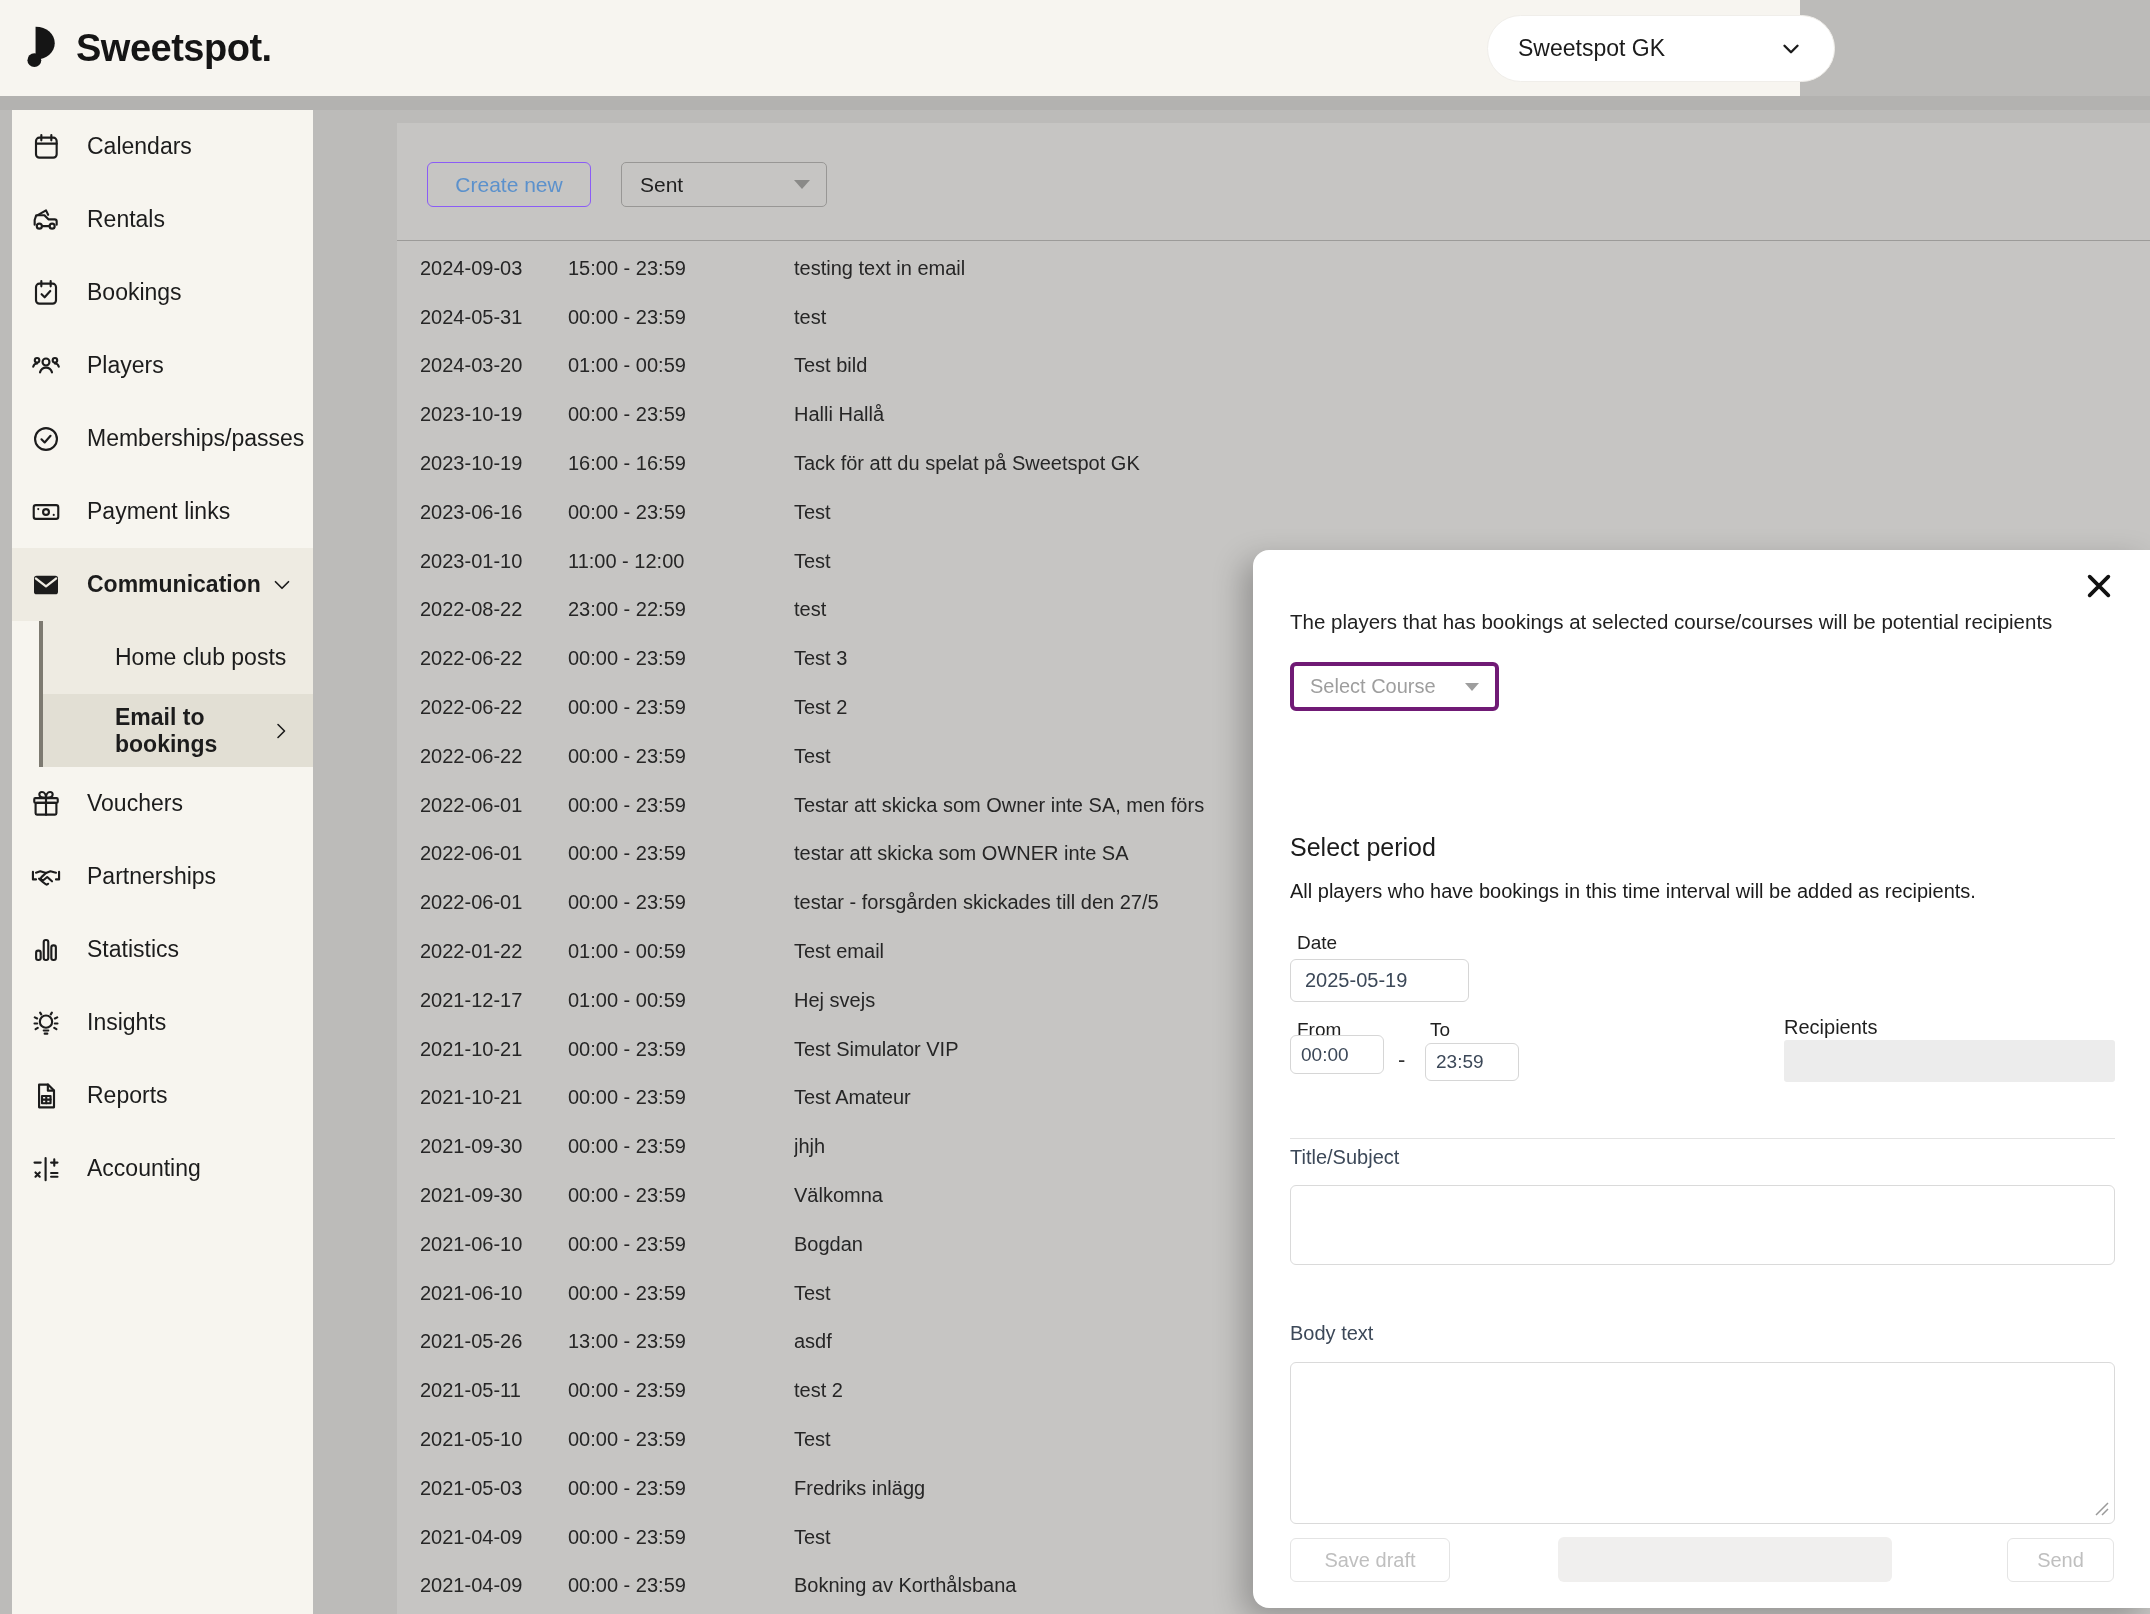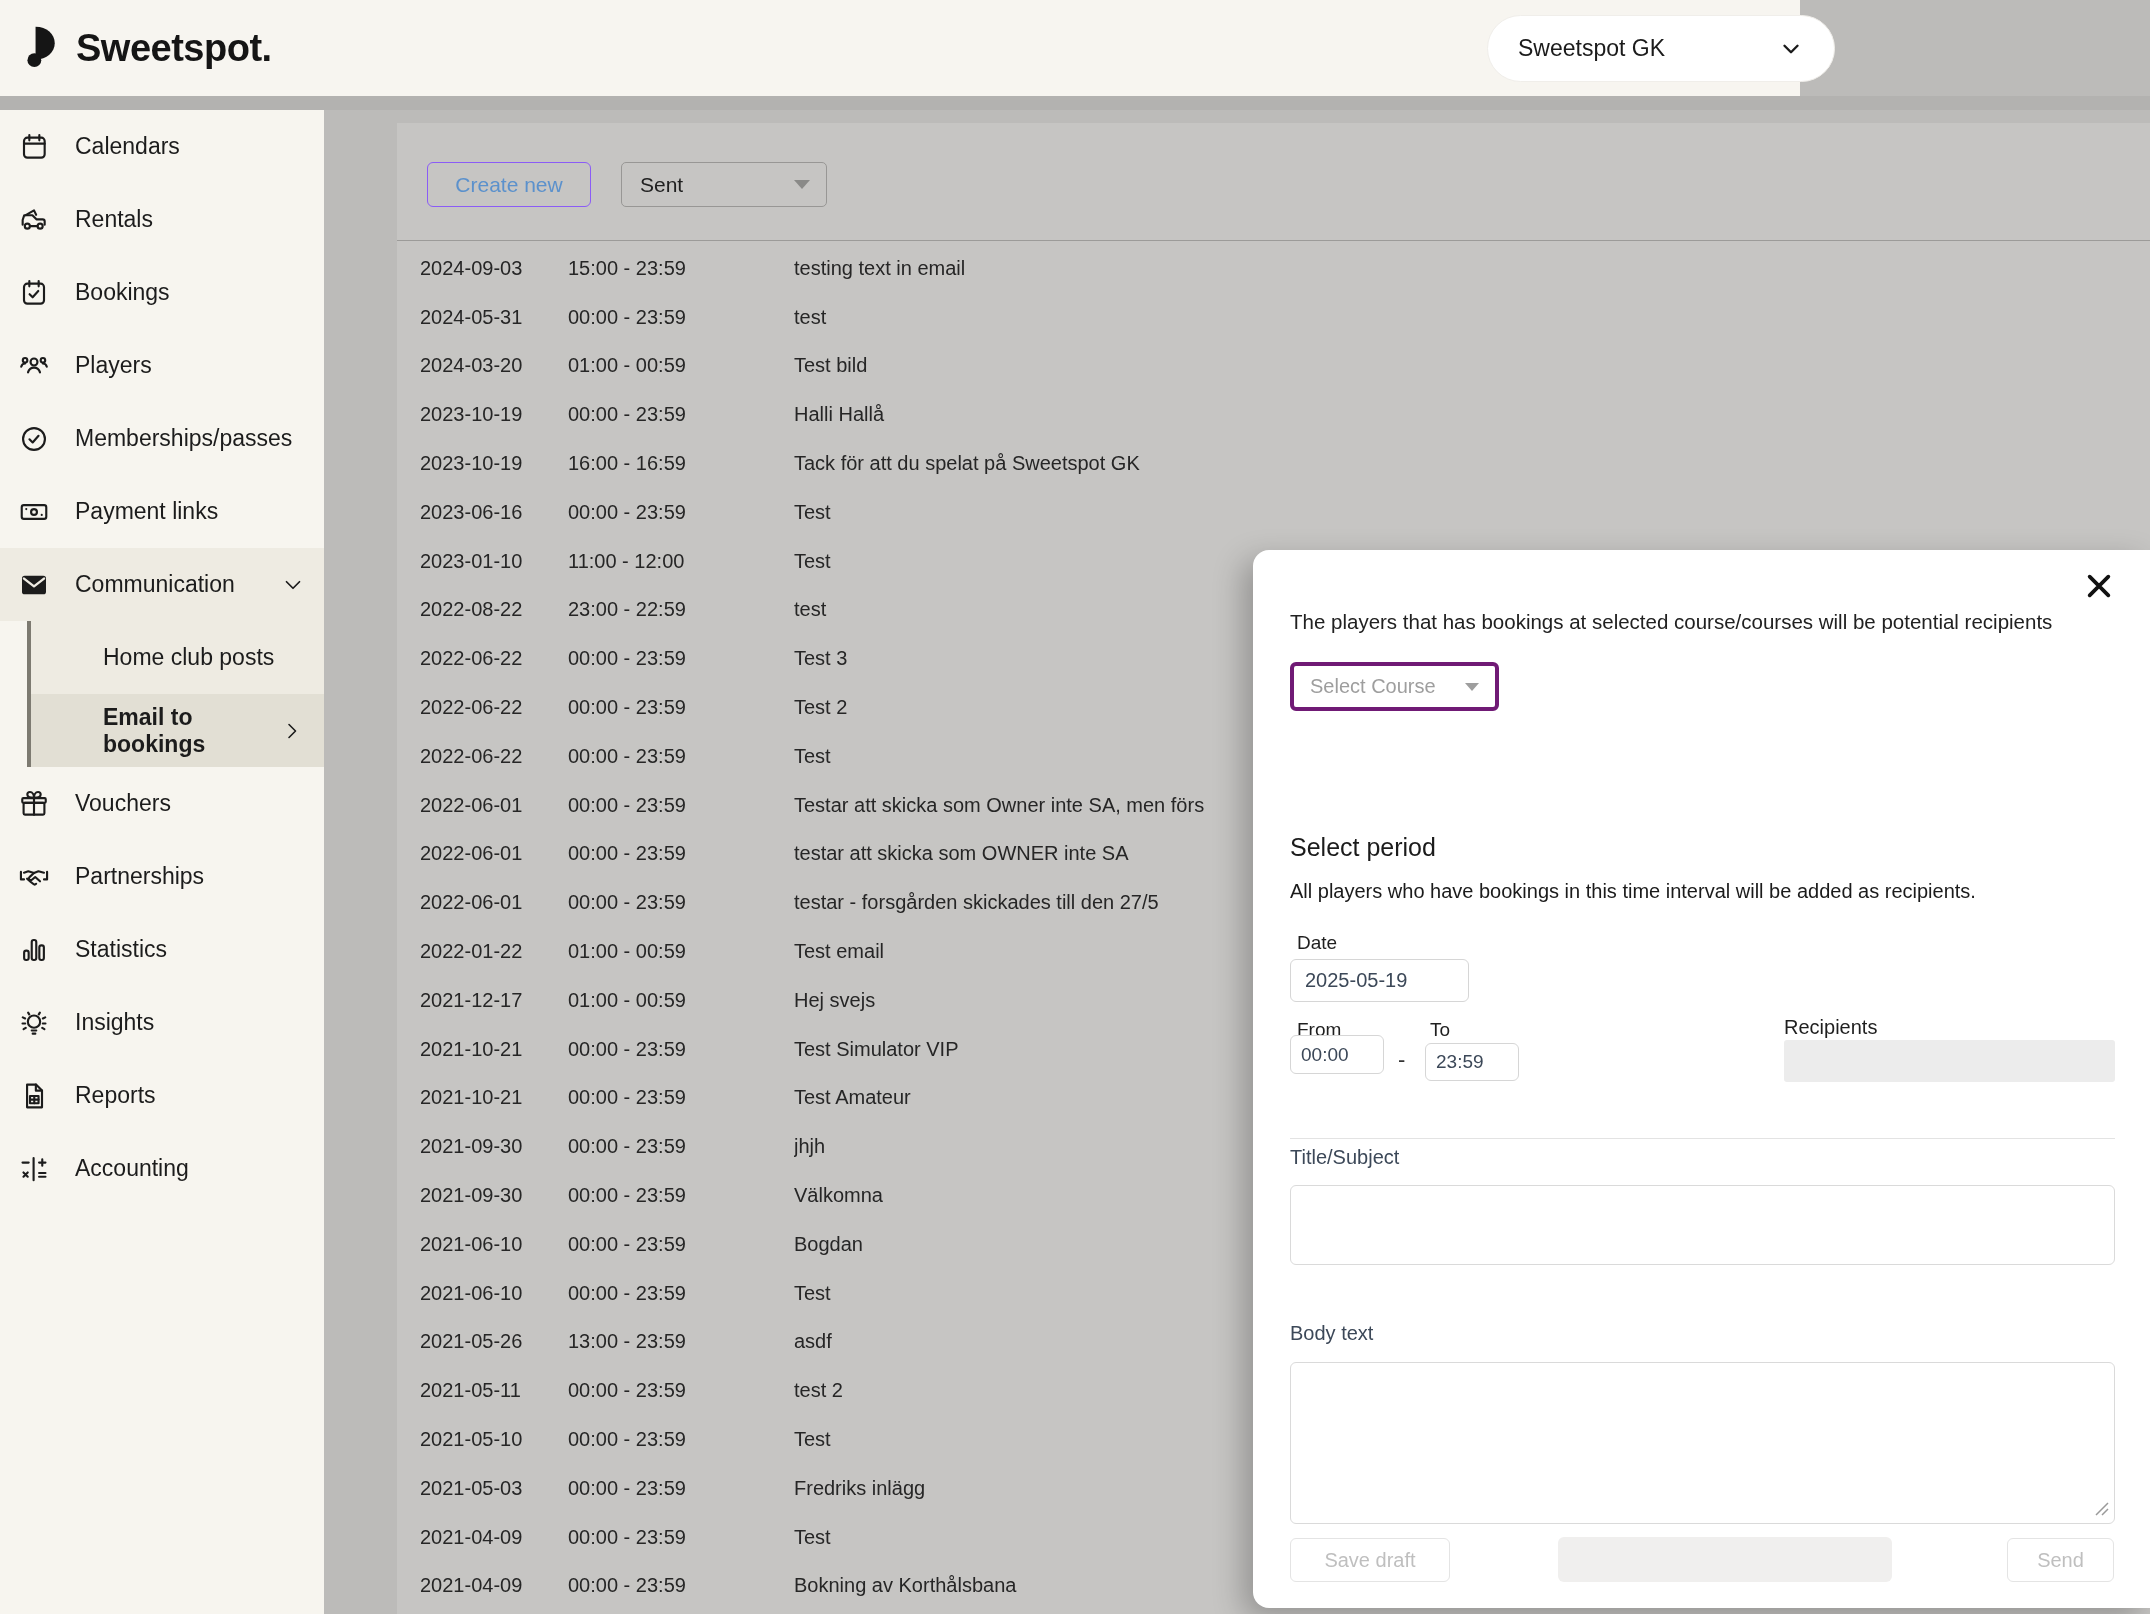--- a/index.html
+++ b/index.html
@@ -13,26 +13,26 @@
   .logo{position:absolute;left:22px;top:22px;display:flex;align-items:center;gap:12px;}
   .logo-text{font-size:38px;font-weight:800;color:#151515;letter-spacing:-0.5px;}
   .club-select{
     position:absolute;left:1487px;top:15px;width:348px;height:67px;background:#ffffff;
     border-radius:34px;display:flex;align-items:center;justify-content:space-between;
     padding:0 30px 0 30px;box-sizing:border-box;cursor:pointer;border:1px solid #f0eeea;
   }
   .club-select span{font-size:23px;color:#1b1b1b;}
   .header-strip{position:absolute;left:0;top:96px;width:2150px;height:14px;background:#b3b2b0;z-index:4;}
   
-  .sidebar{position:absolute;left:0;top:110px;width:324px;height:1504px;background:#f7f5ef;z-index:3;overflow:hidden;}
+  .sidebar{position:absolute;left:12px;top:110px;width:301px;height:1504px;background:#f7f5ef;z-index:3;overflow:hidden;}
   .sb-item{height:73px;display:flex;align-items:center;padding:0 18px 0 17px;cursor:pointer;box-sizing:border-box;}
   .sb-item .sb-icon{width:34px;height:34px;flex:0 0 34px;display:flex;align-items:center;justify-content:center;}
   .sb-item .sb-label{margin-left:24px;font-size:23px;color:#1c1c1c;flex:1;}
   .sb-item.group-head{background:#eeebe2;}
-  .sb-item.group-head .sb-label{font-weight:400;}
+  .sb-item.group-head .sb-label{font-weight:700;}
   .sb-submenu{margin-left:27px;border-left:4px solid #7d7a71;background:#eeebe2;}
   .sb-child{height:73px;display:flex;align-items:center;padding:0 20px 0 72px;cursor:pointer;box-sizing:border-box;}
   .sb-child .sb-label{font-size:23px;color:#1c1c1c;flex:1;}
   .sb-child.selected{background:#e2dfd4;}
   .sb-child.selected .sb-label{font-weight:700;}
   .chev{flex:0 0 auto;display:flex;align-items:center;}
   
   .content{position:absolute;left:374px;top:110px;width:1776px;height:1504px;background:#bcbbb9;z-index:1;}
   .panel{position:absolute;left:23px;top:13px;right:0;bottom:0;background:#c6c5c3;}
   .btn-create{

